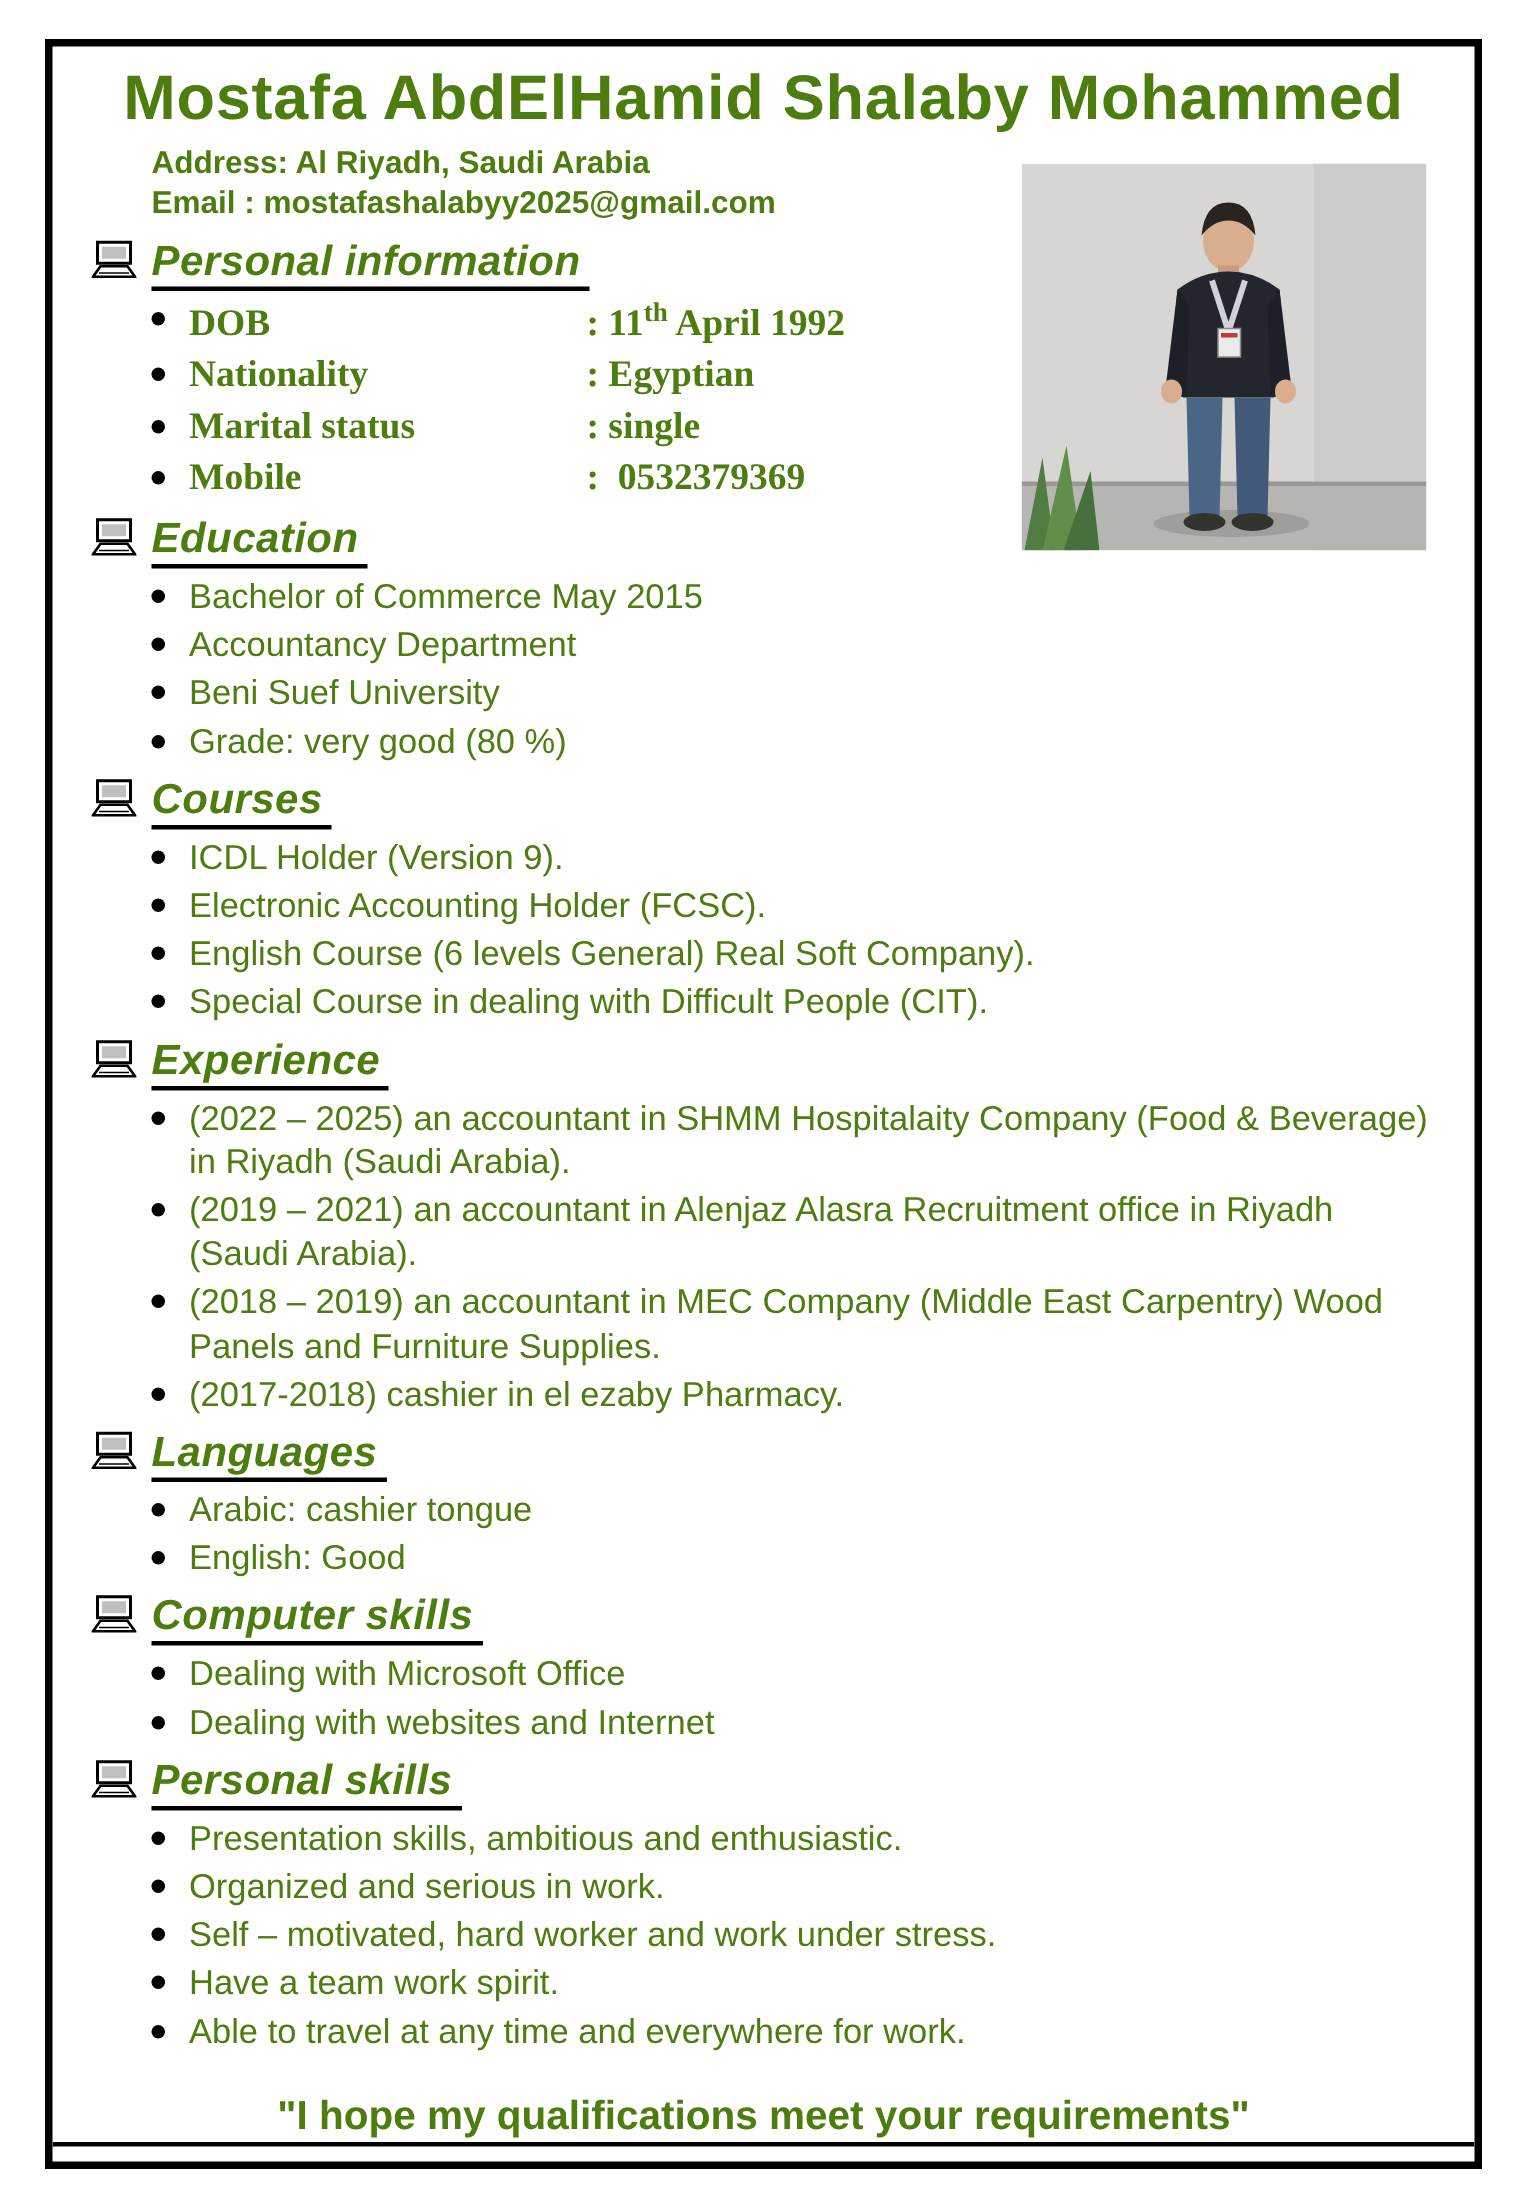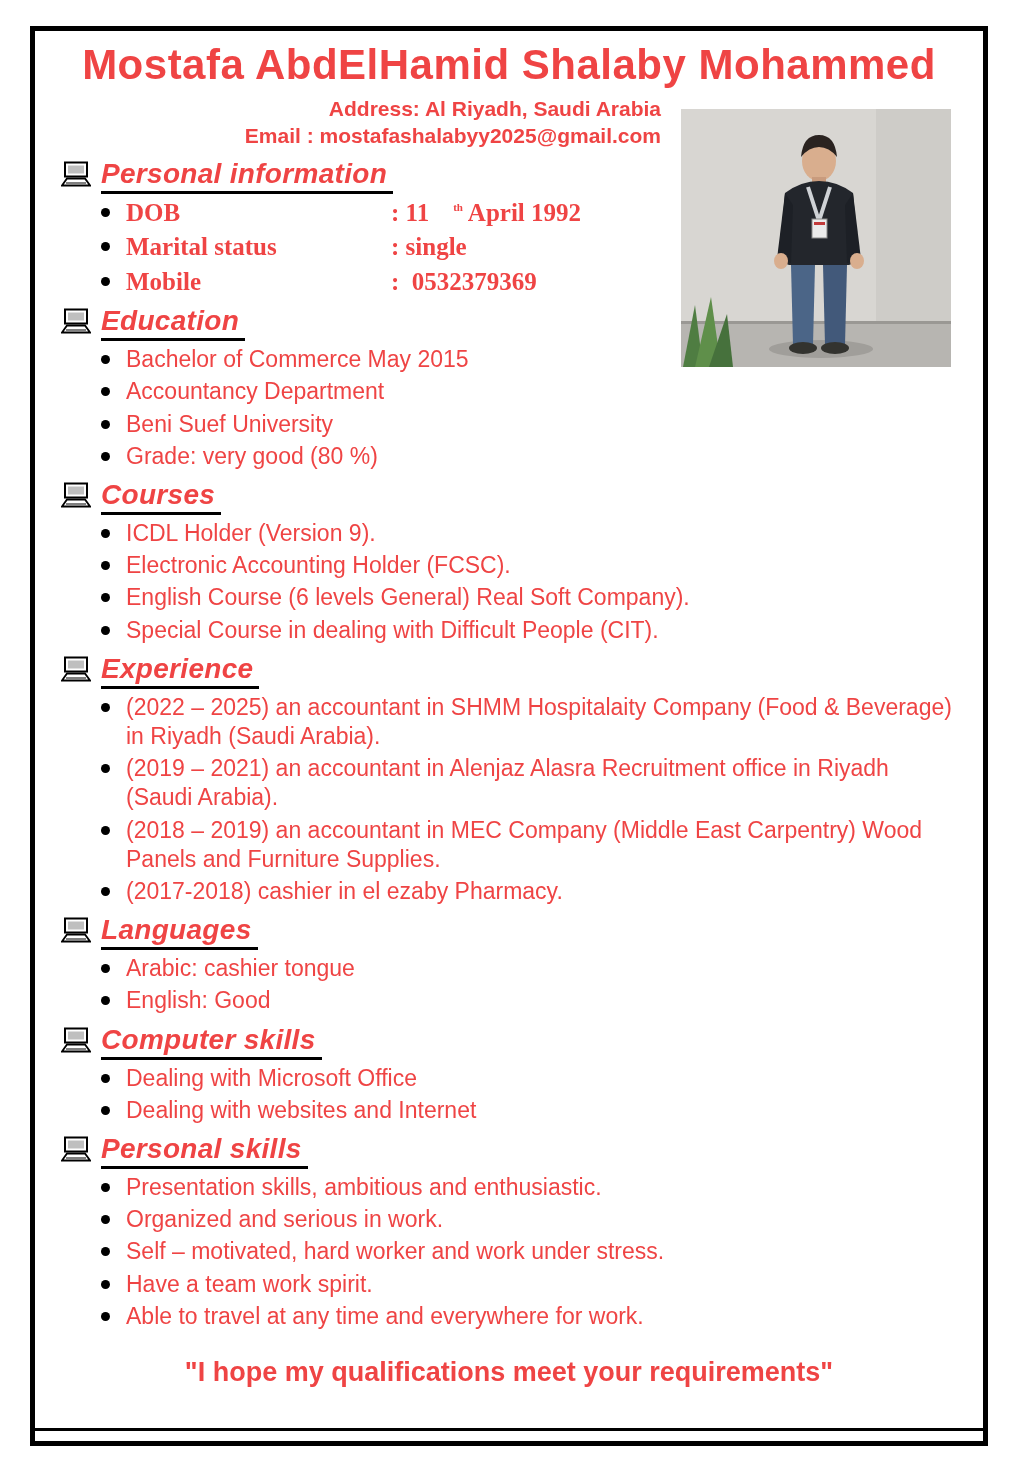--- a/index.html
+++ b/index.html
@@ -3,21 +3,21 @@
 <meta charset="utf-8">
 <style>
   * { margin: 0; padding: 0; box-sizing: border-box; }
   html, body { background: #ffffff; }
   .page {
     position: relative;
     width: 1020px;
     height: 1458px;
     background: #ffffff;
     font-family: "Liberation Sans", sans-serif;
-    color: #ef4444;
+    color: #4d7c0f;
     overflow: hidden;
   }
   .frame {
     position: absolute;
     top: 26px; left: 30px; right: 32px; bottom: 12px;
     border: 5px solid #000;
     padding: 6px 26px 0 26px;
     overflow: hidden;
   }
   .name-title {
@@ -34,21 +34,20 @@
     height: 258px;
     margin: 14px 6px 10px 20px;
     overflow: hidden;
   }
   .photo-wrap svg { display: block; }
   .contact-line {
     font-size: 21px;
     font-weight: bold;
     padding-left: 40px;
     line-height: 1.3;
-    text-align: right;
   }
   .section { margin-top: 8px; }
   .sec-head {
     display: flex;
     align-items: flex-end;
     gap: 10px;
     margin: 8px 0 4px 0;
   }
   .sec-head .pc-icon { flex: 0 0 auto; margin-bottom: 3px; }
   .sec-title {
@@ -89,21 +88,21 @@
   .pi-row::before {
     content: "";
     position: absolute;
     left: 40px; top: 10px;
     width: 9px; height: 9px;
     background: #000;
     border-radius: 50%;
   }
   .pi-label { display: inline-block; width: 265px; }
   .pi-value { white-space: pre-wrap; }
-  .pi-value sup { font-size: 11px; margin-left: 24px; }
+  .pi-value sup { font-size: 18px; }
   .closing-quote {
     clear: both;
     text-align: center;
     font-size: 27px;
     font-weight: bold;
     margin-top: 26px;
   }
   .bottom-rule {
     position: absolute;
     left: 0; right: 0; bottom: 10px;
@@ -165,20 +164,23 @@
             <path d="M1 24.5 L6 17.5 H24 L29 24.5 Z" fill="none" stroke="#000" stroke-width="1.8"></path>
             <path d="M5 22 H25" stroke="#000" stroke-width="1"></path>
           </svg>
         </span>
         <span class="sec-title">Personal information</span>
       </div>
       <div class="pi-row">
         <span class="pi-label">DOB</span><span class="pi-value"><span>: 11</span><sup>th</sup><span> April 1992</span></span>
       </div>
       <div class="pi-row">
+        <span class="pi-label">Nationality</span><span class="pi-value">: Egyptian</span>
+      </div>
+      <div class="pi-row">
         <span class="pi-label">Marital status</span><span class="pi-value">: single</span>
       </div>
       <div class="pi-row">
         <span class="pi-label">Mobile</span><span class="pi-value">:  0532379369</span>
       </div>
     </div>
 
     <div class="section">
       <div class="sec-head">
         <span class="pc-icon">

